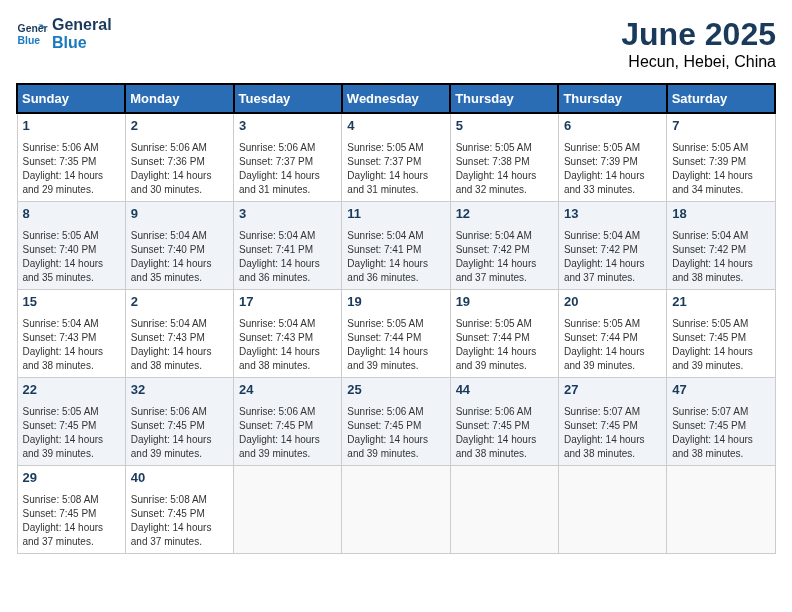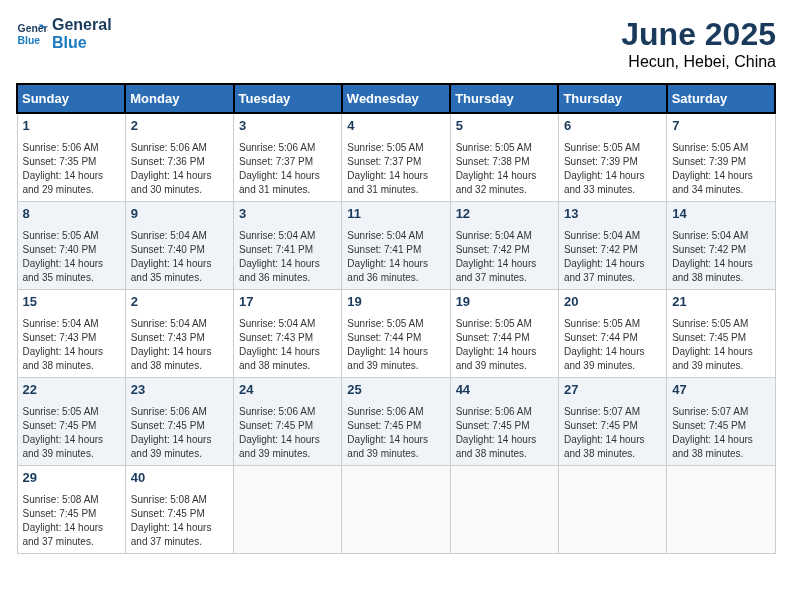--- a/index.html
+++ b/index.html
@@ -161,21 +161,21 @@
         </td>
         <td>
           <div class="day-number">12</div>
           <div class="day-info">Sunrise: 5:04 AM<br>Sunset: 7:42 PM<br>Daylight: 14 hours and 37 minutes.</div>
         </td>
         <td>
           <div class="day-number">13</div>
           <div class="day-info">Sunrise: 5:04 AM<br>Sunset: 7:42 PM<br>Daylight: 14 hours and 37 minutes.</div>
         </td>
         <td>
-          <div class="day-number">14</div>
+          <div class="day-number">18</div>
           <div class="day-info">Sunrise: 5:04 AM<br>Sunset: 7:42 PM<br>Daylight: 14 hours and 38 minutes.</div>
         </td>
       </tr>
       <tr>
         <td>
           <div class="day-number">15</div>
           <div class="day-info">Sunrise: 5:04 AM<br>Sunset: 7:43 PM<br>Daylight: 14 hours and 38 minutes.</div>
         </td>
         <td>
           <div class="day-number">2</div>
@@ -201,21 +201,21 @@
           <div class="day-number">21</div>
           <div class="day-info">Sunrise: 5:05 AM<br>Sunset: 7:45 PM<br>Daylight: 14 hours and 39 minutes.</div>
         </td>
       </tr>
       <tr>
         <td>
           <div class="day-number">22</div>
           <div class="day-info">Sunrise: 5:05 AM<br>Sunset: 7:45 PM<br>Daylight: 14 hours and 39 minutes.</div>
         </td>
         <td>
-          <div class="day-number">23</div>
+          <div class="day-number">32</div>
           <div class="day-info">Sunrise: 5:06 AM<br>Sunset: 7:45 PM<br>Daylight: 14 hours and 39 minutes.</div>
         </td>
         <td>
           <div class="day-number">24</div>
           <div class="day-info">Sunrise: 5:06 AM<br>Sunset: 7:45 PM<br>Daylight: 14 hours and 39 minutes.</div>
         </td>
         <td>
           <div class="day-number">25</div>
           <div class="day-info">Sunrise: 5:06 AM<br>Sunset: 7:45 PM<br>Daylight: 14 hours and 39 minutes.</div>
         </td>

